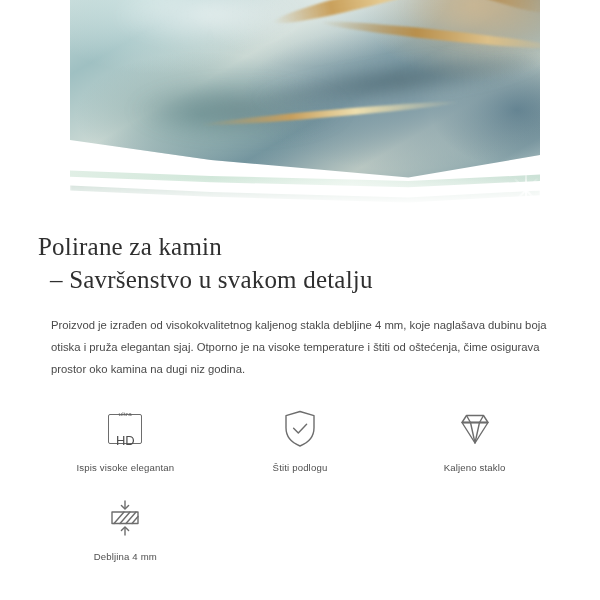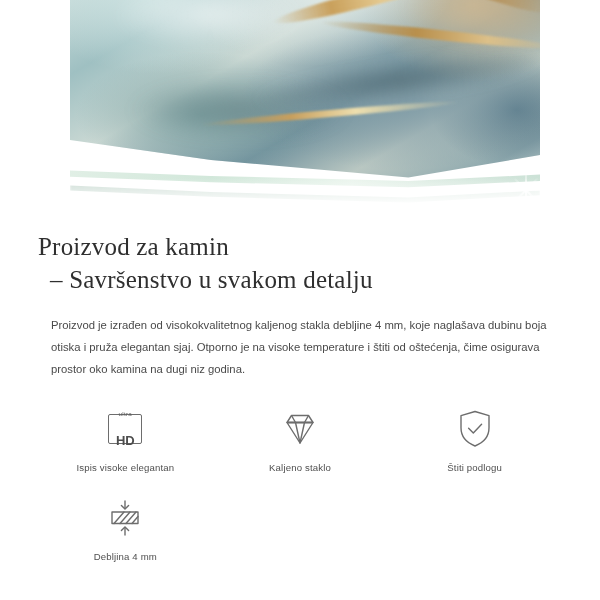--- a/index.html
+++ b/index.html
@@ -239,21 +239,21 @@
     width: 34px; height: 30px;
     border: 1.4px solid #6d6d6d;
     border-radius: 2px;
     display: flex;
     flex-direction: column;
     align-items: center;
     justify-content: center;
     line-height: 1;
   }
   .ultrahd .u1 { font-size: 6.2px; letter-spacing: .3px; color: #5a5a5a; }
-  .ultrahd .u2 { font-size: 13px; font-weight: 700; color: #4d4d4d; margin-top: 17px; }
+  .ultrahd .u2 { font-size: 13px; font-weight: 400; color: #4d4d4d; margin-top: 17px; }
 
   svg { display: block; }
 </style>
 </head>
 <body>
 
 <div class="page">
 
   <div class="hero">
     <div class="glass-slab">
@@ -273,60 +273,60 @@
       <div class="sparkle-diag"></div>
       <div class="sparkle-diag2"></div>
     </div>
     <div class="sparkle-small"></div>
 
     <div class="hero-fade"></div>
   </div>
 
   <div class="content">
     <h1 class="headline">
-      <span>Proizvod za kamin</span>
+      <span>Polirane za kamin</span>
       <span class="l2">– Savršenstvo u svakom detalju</span>
     </h1>
 
     <p class="body-copy">Proizvod je izrađen od visokokvalitetnog kaljenog stakla debljine 4 mm, koje naglašava dubinu boja otiska i pruža elegantan sjaj. Otporno je na visoke temperature i štiti od oštećenja, čime osigurava prostor oko kamina na dugi niz godina.</p>
 
     <div class="features">
 
 
       <div class="feature">
         <div class="feature-icon">
           <div class="ultrahd">
             <span class="u1">ultra</span>
             <span class="u2">HD</span>
           </div>
         </div>
         <div class="feature-label">Ispis visoke elegantan</div>
+      </div>
+
+      <div class="feature">
+        <div class="feature-icon">
+          <svg width="40" height="44" viewBox="0 0 40 44" fill="none" stroke="#6d6d6d" stroke-width="1.4" stroke-linejoin="round" stroke-linecap="round">
+            <path d="M20 4.5l14 4.2v12.1c0 8.6-5.8 15-14 18.2-8.2-3.2-14-9.6-14-18.2V8.7L20 4.5z"></path>
+            <path d="M13.6 21.3l4.7 4.7 8.3-8.8"></path>
+          </svg>
+        </div>
+        <div class="feature-label">Štiti podlogu</div>
       </div>
 
       <div class="feature">
         <div class="feature-icon">
           <svg width="44" height="40" viewBox="0 0 44 40" fill="none" stroke="#6d6d6d" stroke-width="1.4" stroke-linejoin="round">
             <path d="M9 13.5h26L22 34 9 13.5z"></path>
             <path d="M13.5 6.5h17l4.5 7H9l4.5-7z"></path>
             <path d="M9 13.5h26"></path>
             <path d="M17.5 13.5L22 34l4.5-20.5"></path>
             <path d="M13.5 6.5l4 7M30.5 6.5l-4 7"></path>
           </svg>
         </div>
         <div class="feature-label">Kaljeno staklo</div>
-      </div>
-
-      <div class="feature">
-        <div class="feature-icon">
-          <svg width="40" height="44" viewBox="0 0 40 44" fill="none" stroke="#6d6d6d" stroke-width="1.4" stroke-linejoin="round" stroke-linecap="round">
-            <path d="M20 4.5l14 4.2v12.1c0 8.6-5.8 15-14 18.2-8.2-3.2-14-9.6-14-18.2V8.7L20 4.5z"></path>
-            <path d="M13.6 21.3l4.7 4.7 8.3-8.8"></path>
-          </svg>
-        </div>
-        <div class="feature-label">Štiti podlogu</div>
       </div>
 
 
       <div class="feature">
         <div class="feature-icon">
           <svg width="42" height="42" viewBox="0 0 42 42" fill="none" stroke="#6d6d6d" stroke-width="1.4" stroke-linecap="round" stroke-linejoin="round">
             <path d="M21 4v7.5"></path>
             <path d="M17.4 8.4l3.6 3.6 3.6-3.6"></path>
             <path d="M21 38v-7.5"></path>
             <path d="M17.4 33.6L21 30l3.6 3.6"></path>

